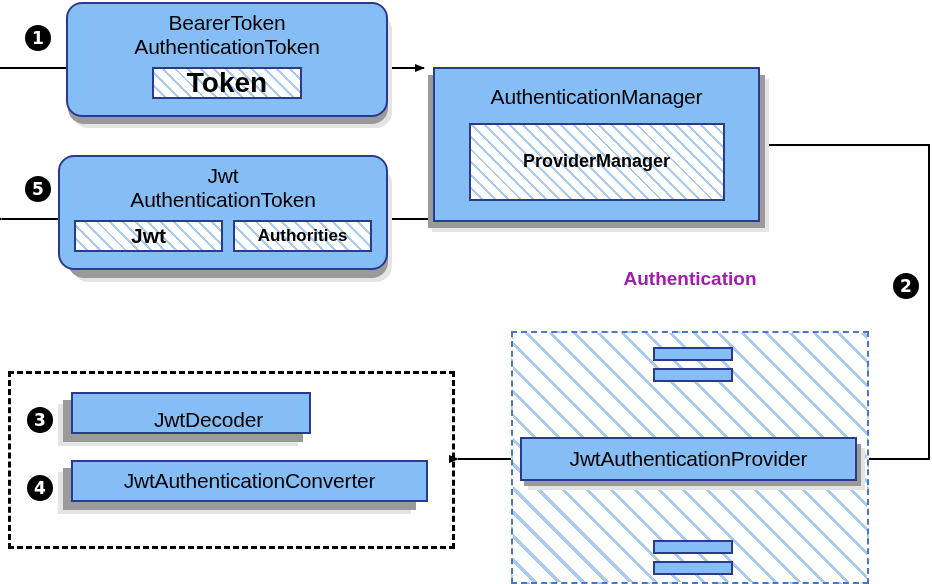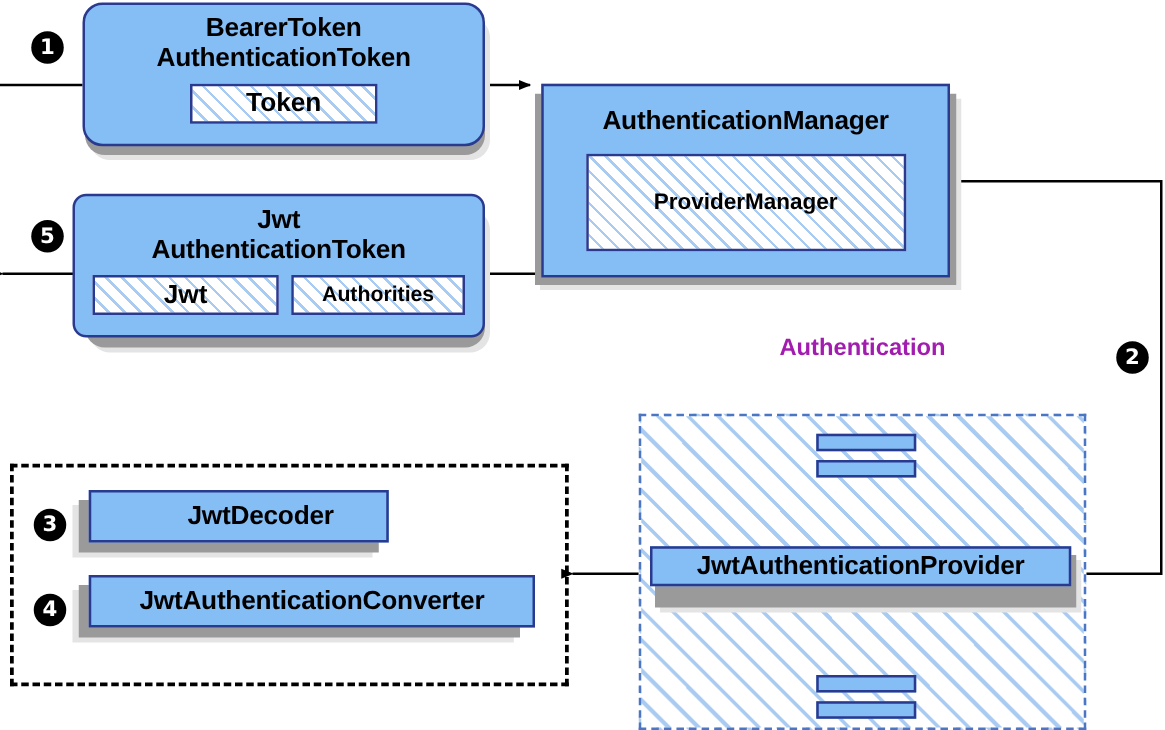--- a/index.html
+++ b/index.html
@@ -17,21 +17,21 @@
     background:#85bdf5;
     border:2px solid #2a3a8f;
     box-sizing:border-box;
     display:flex;
     flex-direction:column;
     align-items:center;
     color:#000;
   }
   .node.round{border-radius:16px;}
   .node-title{
-    font-weight:bold;
+    font-weight:normal;
     text-align:center;
     line-height:1.12;
     letter-spacing:-0.2px;
   }
 
   
   .hatch{
     border:2px solid #2a3a8f;
     box-sizing:border-box;
     background-color:#ffffff;
@@ -123,67 +123,67 @@
   </div>
 
   <div class="abs bar" style="left:653px;top:347px;width:80px;height:14px;"></div>
   <div class="abs bar" style="left:653px;top:368px;width:80px;height:14px;"></div>
 
   <div class="abs bar" style="left:653px;top:540px;width:80px;height:14px;"></div>
   <div class="abs bar" style="left:653px;top:561px;width:80px;height:14px;"></div>
 
   <div class="abs sh-light" style="left:528px;top:448px;width:337px;height:42px;"></div>
   <div class="abs sh-dark" style="left:524px;top:444px;width:337px;height:42px;"></div>
-  <div class="abs node" style="left:520px;top:437px;width:337px;height:32px;justify-content:center;">
+  <div class="abs node" style="left:520px;top:437px;width:337px;height:44px;justify-content:center;">
     <div class="node-title" style="font-size:21px;">JwtAuthenticationProvider</div>
   </div>
 
   <div class="abs sh-light" style="left:432px;top:79px;width:337px;height:153px;"></div>
   <div class="abs sh-dark" style="left:428px;top:75px;width:337px;height:153px;"></div>
   <div class="abs node" style="left:433px;top:67px;width:327px;height:155px;padding-top:16px;">
     <div class="node-title" style="font-size:21px;text-align:right;">AuthenticationManager</div>
     <div class="hatch" style="margin-top:14px;width:256px;height:78px;font-size:18px;">
       <span>ProviderManager</span>
     </div>
   </div>
 
   <div class="abs sh-light" style="left:72px;top:14px;width:320px;height:114px;border-radius:16px;"></div>
   <div class="abs sh-dark" style="left:68px;top:10px;width:320px;height:114px;border-radius:16px;"></div>
   <div class="abs node round" style="left:66px;top:2px;width:322px;height:115px;padding-top:7px;">
     <div class="node-title" style="font-size:21px;">
       <div>BearerToken</div>
       <div>AuthenticationToken</div>
     </div>
-    <div class="hatch" style="margin-top:9px;width:150px;height:32px;font-size:21px;">
+    <div class="hatch" style="margin-top:9px;width:150px;height:32px;font-size:28px;">
       <span>Token</span>
     </div>
   </div>
 
   <div class="abs sh-light" style="left:72px;top:168px;width:320px;height:114px;border-radius:16px;"></div>
   <div class="abs sh-dark" style="left:68px;top:164px;width:320px;height:114px;border-radius:16px;"></div>
-  <div class="abs node round" style="left:58px;top:155px;width:330px;height:115px;padding-top:7px;border-radius:11px;">
+  <div class="abs node round" style="left:58px;top:155px;width:330px;height:115px;padding-top:7px;">
     <div class="node-title" style="font-size:21px;">
       <div>Jwt</div>
       <div>AuthenticationToken</div>
     </div>
     <div style="display:flex;gap:10px;margin-top:9px;">
       <div class="hatch" style="width:149px;height:32px;font-size:21px;">
         <span>Jwt</span>
       </div>
       <div class="hatch" style="width:139px;height:32px;font-size:17px;">
         <span>Authorities</span>
       </div>
     </div>
   </div>
 
   <div class="abs dash-black" style="left:8px;top:371px;width:447px;height:178px;"></div>
 
   <div class="abs sh-light" style="left:58px;top:404px;width:240px;height:42px;"></div>
   <div class="abs sh-dark" style="left:63px;top:400px;width:240px;height:42px;"></div>
-  <div class="abs node" style="left:71px;top:392px;width:240px;height:42px;justify-content:center;padding-left:35px;">
+  <div class="abs node" style="left:71px;top:392px;width:240px;height:42px;justify-content:flex-end;padding-left:35px;">
     <div class="node-title" style="font-size:21px;">JwtDecoder</div>
   </div>
 
   <div class="abs sh-light" style="left:58px;top:472px;width:353px;height:42px;"></div>
   <div class="abs sh-dark" style="left:63px;top:468px;width:353px;height:42px;"></div>
   <div class="abs node" style="left:71px;top:460px;width:357px;height:42px;justify-content:center;">
     <div class="node-title" style="font-size:21px;">JwtAuthenticationConverter</div>
   </div>
 
   <div class="abs badge" style="left:26px;top:26px;width:24px;height:24px;font-size:17px;">

